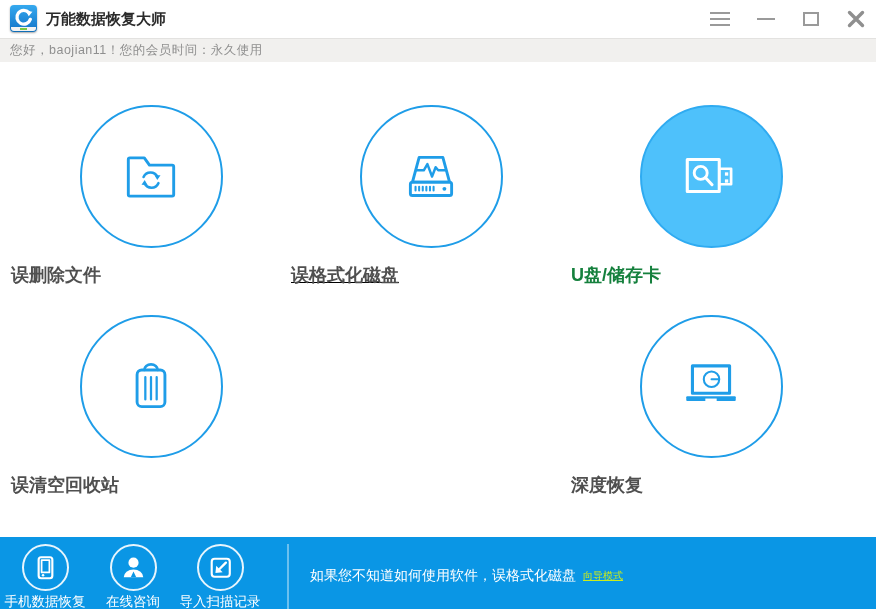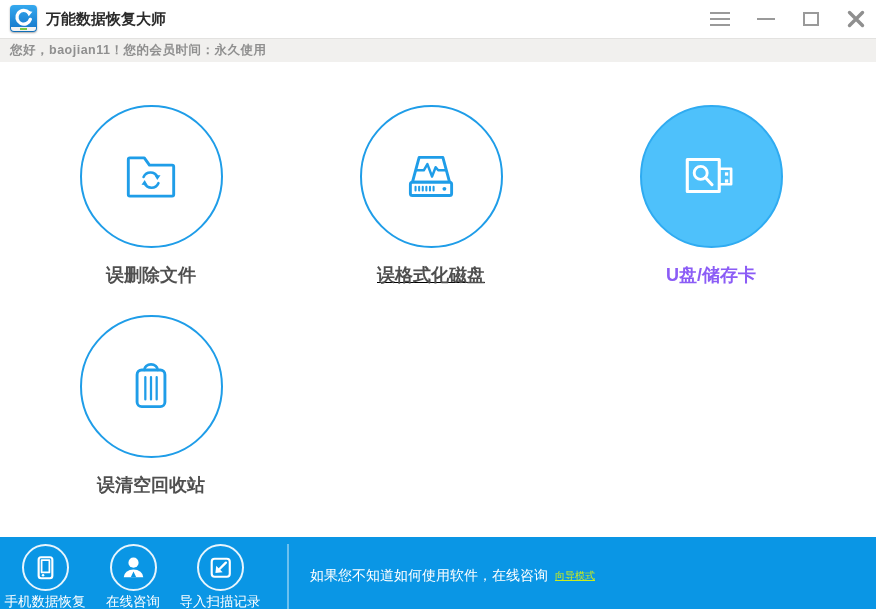--- a/index.html
+++ b/index.html
@@ -20,29 +20,29 @@
   .ctrl-menu { left:706px; top:8px; width:28px; height:22px; }
   .ctrl-min  { left:753px; top:8px; width:26px; height:22px; }
   .ctrl-min .dash { width:18px; height:2.5px; background:#9a9a9a; }
   .ctrl-max  { left:798px; top:8px; width:26px; height:22px; }
   .ctrl-max .box { width:16px; height:14px; border:2px solid #9a9a9a; }
   .ctrl-close{ left:842px; top:6px; width:28px; height:25px; }
 
   
   .memberbar { position:absolute; left:0; top:38px; width:876px; height:24px; background:#f1f0ee;
                border-top:1px solid #e3e2e0; display:flex; align-items:center; }
-  .memberbar span { margin-left:10px; font-size:12.5px; font-weight:bold; color:#8f8f8f; letter-spacing:.5px; }
-
-  
-  .tile { position:absolute; width:280px; text-align:center; cursor:pointer; }
+  .memberbar span { margin-left:10px; font-size:12.5px; font-weight:normal; color:#8f8f8f; letter-spacing:.5px; }
+
+  
+  .tile { position:absolute; width:280px; cursor:pointer; }
   .circle { width:143px; height:143px; margin:0 auto; border:2px solid #1f9de8; border-radius:50%;
             background:#fff; color:#1f9de8; display:flex; align-items:center; justify-content:center; }
   .tile .tlabel { margin-top:15px; font-size:18px; font-weight:bold; color:#4f4f4f; }
   .tile.active .circle { background:#4ec1fb; border-color:#2fabf1; color:#fff; }
-  .tile.active .tlabel { color:#8b5cf6; }
+  .tile.active .tlabel { color:#15803d; }
   .t-r1 { top:105px; } .t-r2 { top:315px; }
   .t-c1 { left:11px; } .t-c2 { left:291px;text-decoration:underline; } .t-c3 { left:571px; }
 
   
   .footer { position:absolute; left:0; top:537px; width:876px; height:72px; background:#0a96e5; }
   .fa { position:absolute; top:7px; width:88px; text-align:center; cursor:pointer; color:#fff; }
   .fa-1 { left:1px; } .fa-2 { left:89px; } .fa-3 { left:176px; }
   .fa .fcircle { width:47px; height:47px; margin:0 auto; border:2px solid rgba(255,255,255,.9);
                  border-radius:50%; display:flex; align-items:center; justify-content:center; }
   .fa .flabel { margin-top:2px; font-size:13.5px; color:#fff; white-space:nowrap; }
@@ -136,20 +136,32 @@
       <svg width="66" height="66" viewBox="0 0 64 64" fill="none" stroke="currentColor" stroke-width="2.8" stroke-linecap="round" stroke-linejoin="round">
         <path d="M25.5 15.5 a6.5 5.5 0 0 1 13 0" stroke-width="2.6"></path>
         <rect x="18.5" y="15.5" width="27" height="35.5" rx="4.5"></rect>
         <path d="M26.5 22.5 v21.5 M32 22.5 v21.5 M37.5 22.5 v21.5" stroke-width="2.2"></path>
       </svg>
     </div>
     <div class="tlabel">误清空回收站</div>
   </div>
 
 
+  <div class="tile t-r2 t-c3">
+    <div class="circle">
+      <svg width="66" height="66" viewBox="0 0 64 64" fill="none" stroke="currentColor" stroke-width="3" stroke-linecap="round" stroke-linejoin="round">
+        <rect x="14" y="11.5" width="36" height="26.5"></rect>
+        <circle cx="32.5" cy="24.5" r="7.5" stroke-width="2"></circle>
+        <path d="M32.5 24.5 h7" stroke-width="2"></path>
+        <rect x="8" y="41" width="48" height="4.6" rx="1" fill="currentColor" stroke="none"></rect>
+        <rect x="26.5" y="43.2" width="11" height="2.4" fill="#ffffff" stroke="none"></rect>
+      </svg>
+    </div>
+    <div class="tlabel">深度恢复</div>
+  </div>
 
   <div class="footer">
 
     <div class="fa fa-1">
       <div class="fcircle">
         <svg width="44" height="44" viewBox="0 0 44 44" fill="none" stroke="currentColor" stroke-linecap="round" stroke-linejoin="round">
           <rect x="15" y="11" width="14" height="21.5" rx="2.5" stroke-width="2.2"></rect>
           <rect x="18" y="14" width="8" height="12.5" stroke-width="1.8"></rect>
           <circle cx="19.5" cy="29.5" r="1.3" fill="currentColor" stroke="none"></circle>
         </svg>
@@ -175,18 +187,18 @@
           <path d="M27.5 16.5 L21 23" stroke-width="2.4"></path>
           <polygon points="16.8,27.2 17.6,19.8 24.2,26.4" fill="currentColor" stroke="none"></polygon>
         </svg>
       </div>
       <div class="flabel">导入扫描记录</div>
     </div>
 
     <div class="fdivider"></div>
 
     <div class="fhint">
-      <span class="htext">如果您不知道如何使用软件，在线咨询</span>
+      <span class="htext">如果您不知道如何使用软件，误格式化磁盘</span>
       <a>向导模式</a>
     </div>
   </div>
 
 </div>
 
 </body></html>

